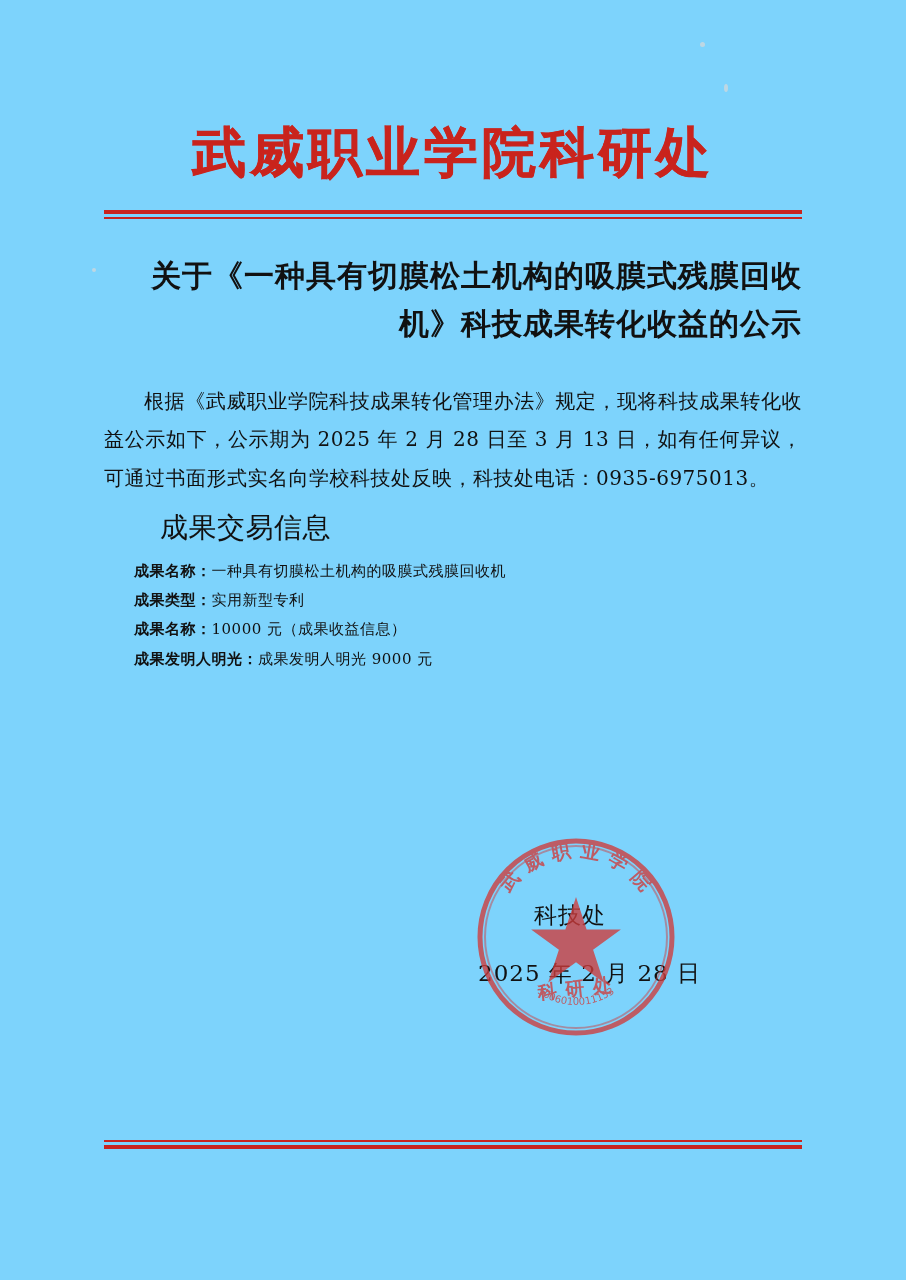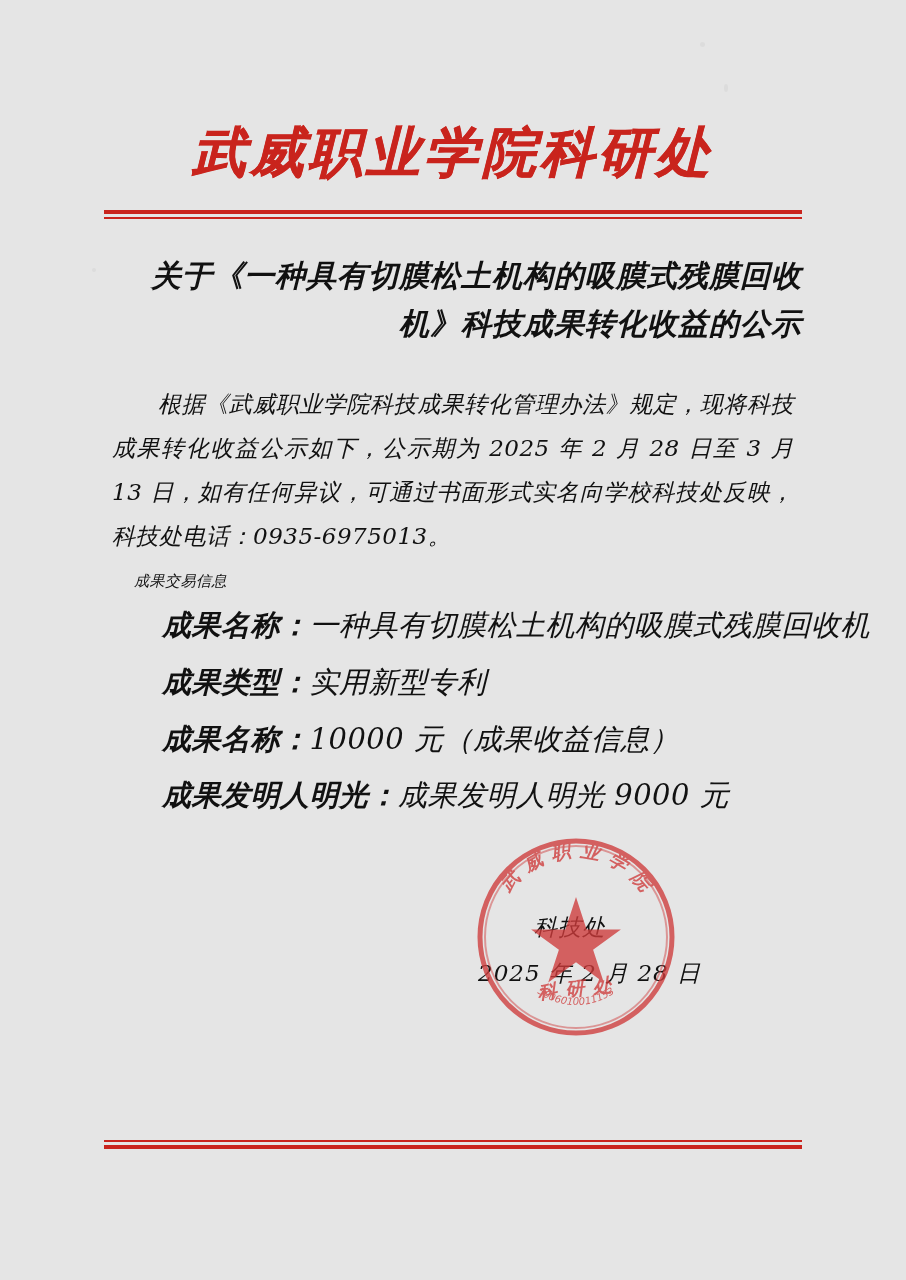--- a/index.html
+++ b/index.html
@@ -12,22 +12,21 @@
     height: 1280px;
     position: relative;
     font-family: "DejaVu Serif", "Liberation Serif", serif;
     color: #111;
     overflow: hidden;
   }
 
   .page {
     position: absolute;
     inset: 0;
-    background: #e5e5e5;
-    font-style: italic;
+    background: #7dd3fc;
   }
 
   
   .speck {
     position: absolute;
     background: #d9d9d9;
     border-radius: 50%;
     opacity: .7;
   }
 
@@ -78,44 +77,44 @@
     text-align: right;
     font-size: 30px;
     font-weight: bold;
     line-height: 1.6;
     letter-spacing: 1px;
     margin: 0 0 34px 0;
     font-family: "DejaVu Serif", "Liberation Serif", serif;
   }
 
   .para {
-    font-size: 23px;
+    font-size: 20px;
     line-height: 1.92;
     text-align: justify;
     text-justify: inter-ideograph;
     text-indent: 2em;
-    margin: 8px;
+    margin: 0;
     letter-spacing: 0.5px;
   }
 
   .sub-head {
-    font-size: 15px;
+    font-size: 28px;
     line-height: 1.92;
     text-indent: 2em;
     margin: 4px 0 0 0;
     letter-spacing: 0.5px;
   }
 
   .field-list {
     margin: 2px 0 0 0;
     padding: 0;
     list-style: none;
   }
   .field-row {
-    font-size: 29px;
+    font-size: 15px;
     line-height: 1.95;
     text-indent: 2em;
     letter-spacing: 0.5px;
     white-space: nowrap;
   }
   .field-label {
     font-weight: bold;
   }
   .field-value {
     font-weight: normal;
@@ -125,21 +124,21 @@
   .sign-block {
     position: absolute;
     left: 104px;
     right: 104px;
     top: 880px;
     height: 220px;
   }
   .sign-dept {
     position: absolute;
     left: 430px;
-    top: 32px;
+    top: 20px;
     font-size: 23px;
     letter-spacing: 1px;
   }
   .sign-date {
     position: absolute;
     left: 374px;
     top: 78px;
     font-size: 23px;
     letter-spacing: 1px;
   }

